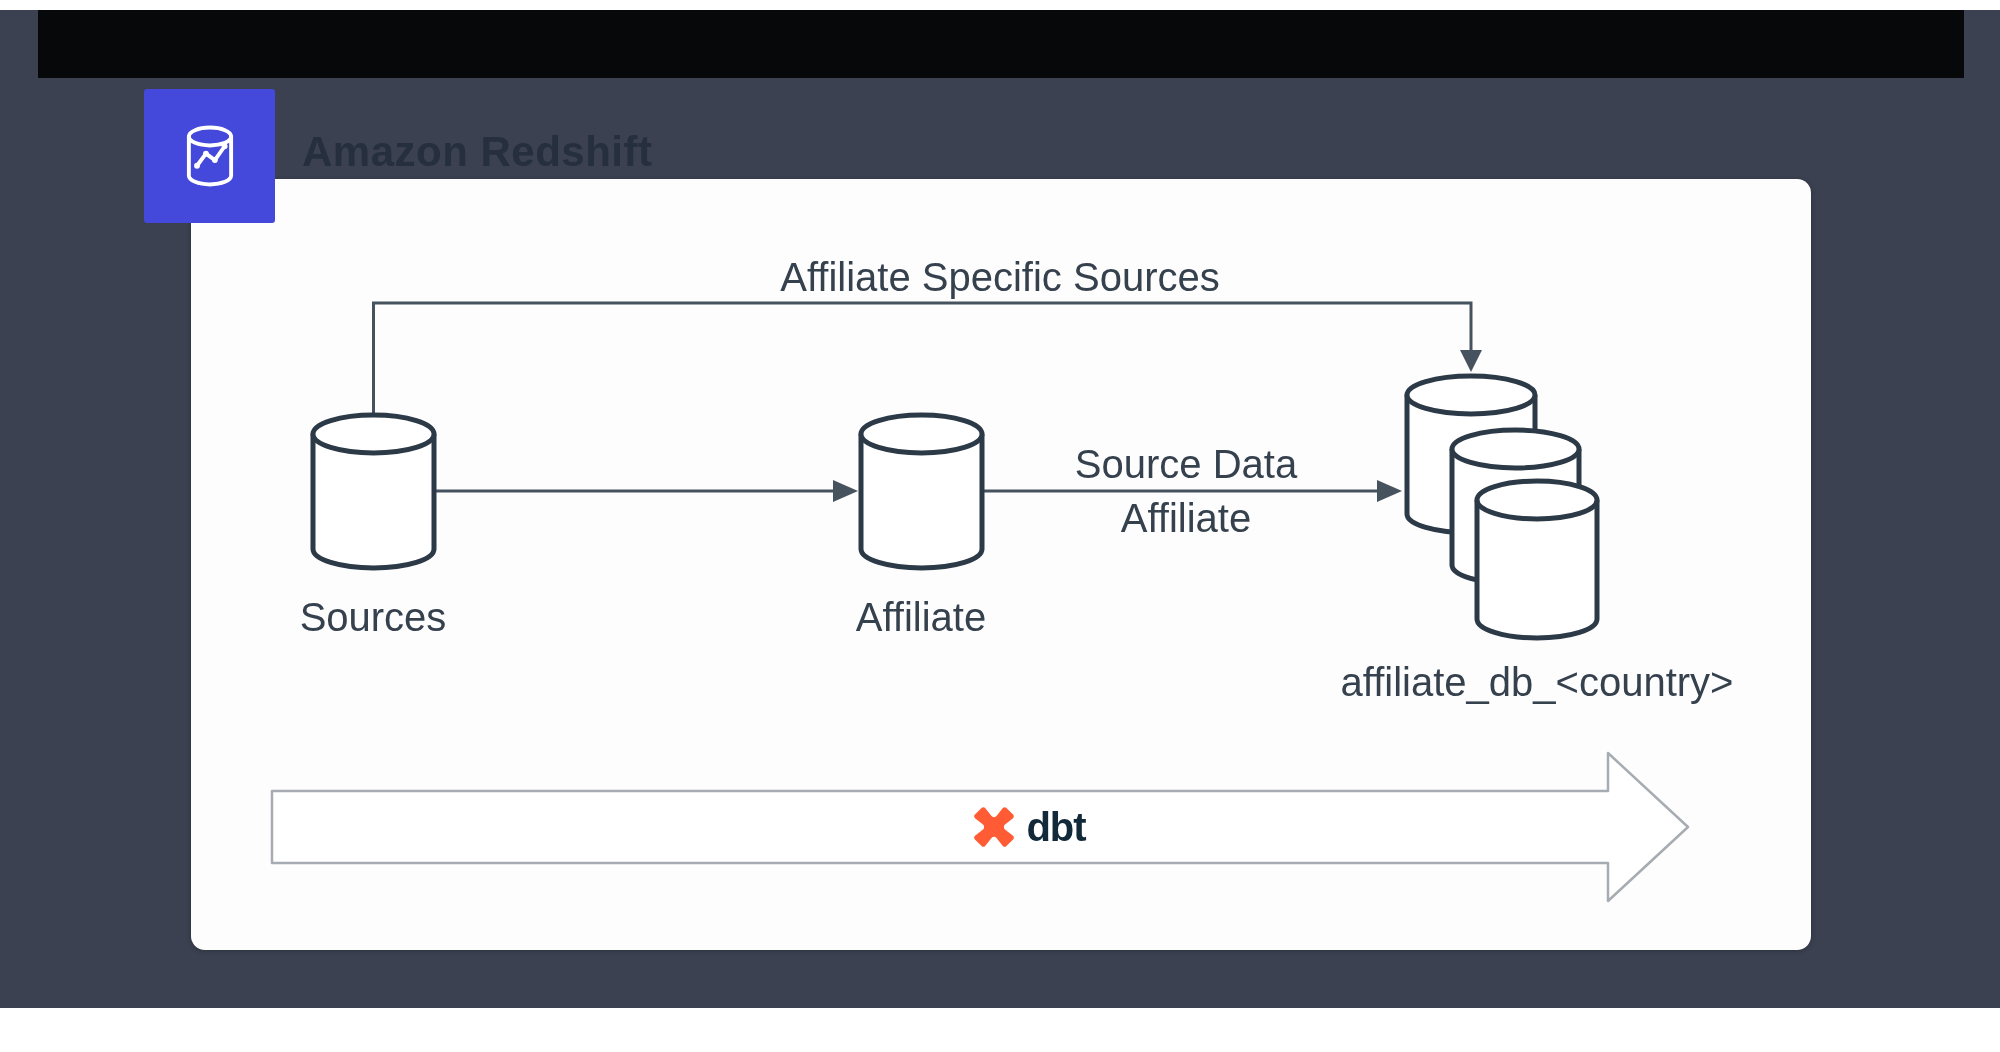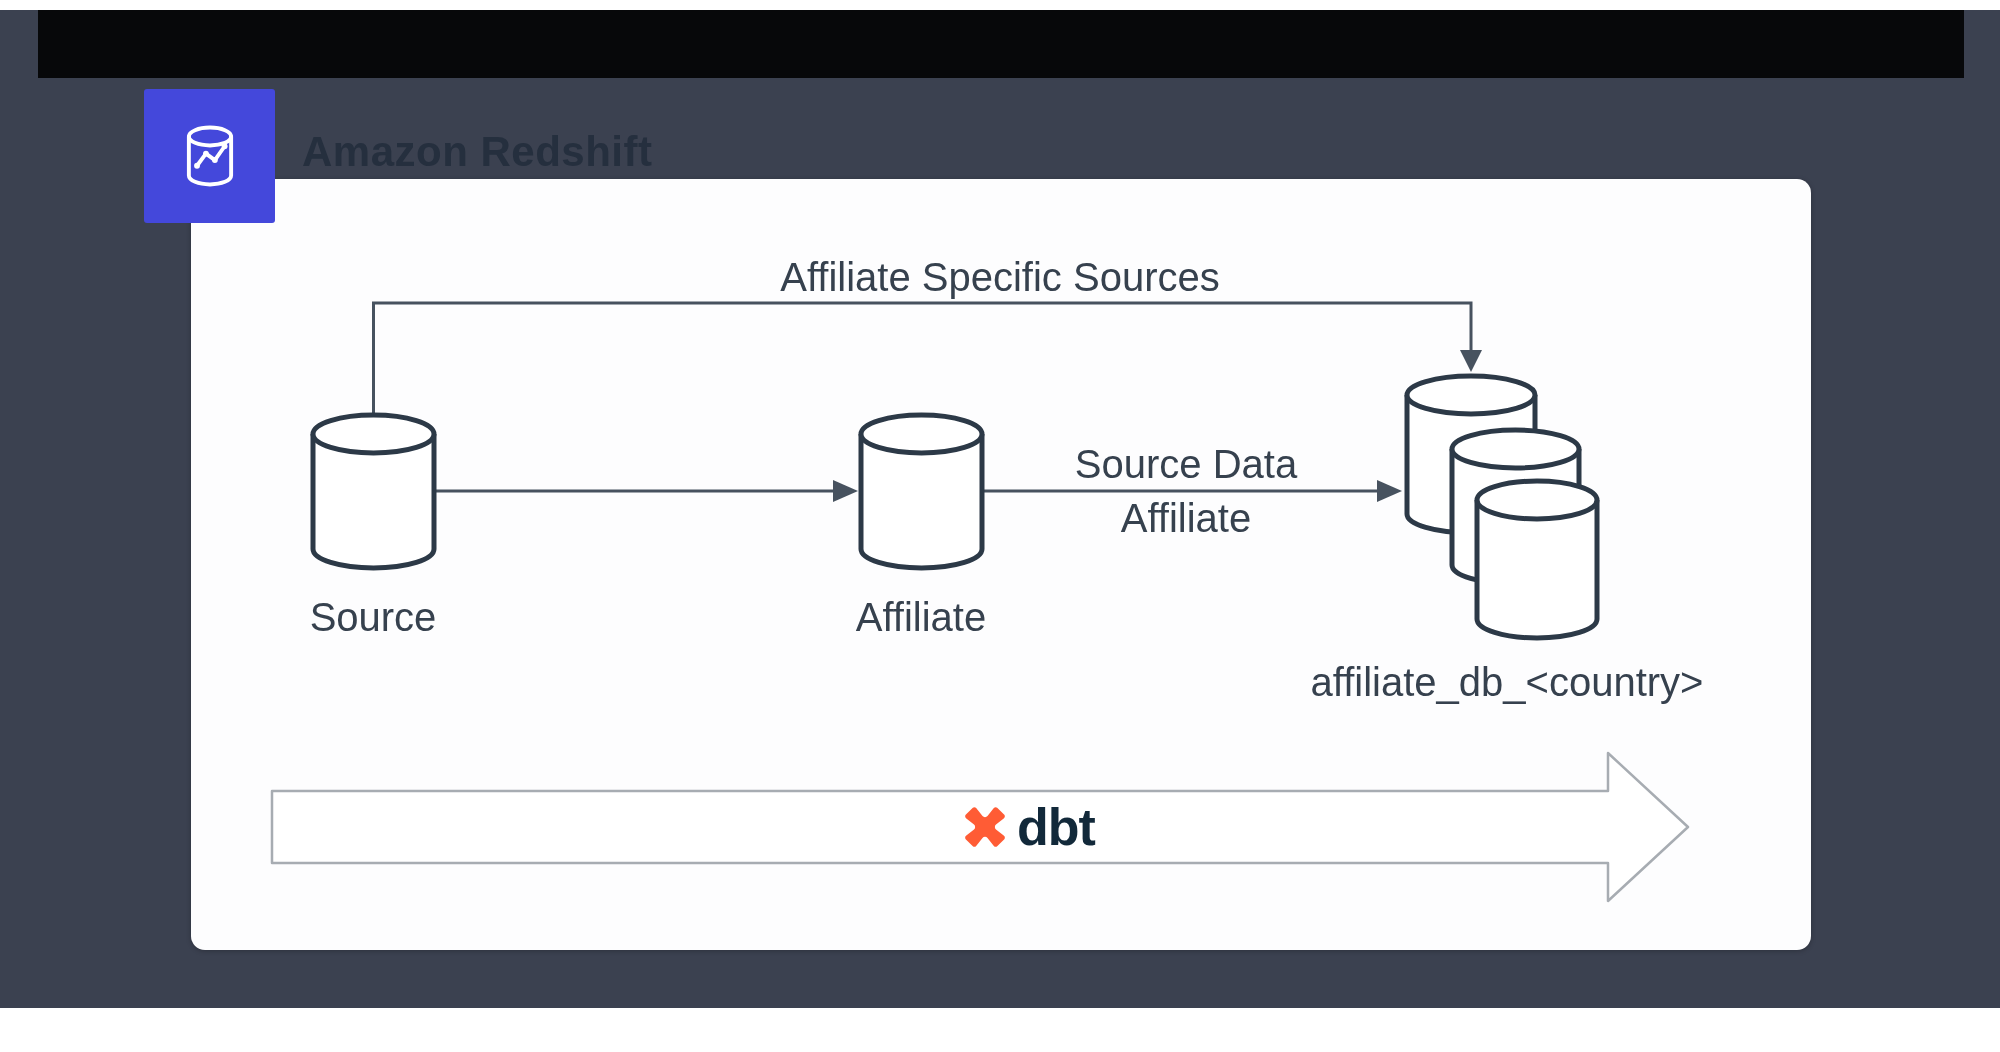--- a/index.html
+++ b/index.html
@@ -56,30 +56,30 @@
     position: absolute;
     text-align: center;
     color: #36414e;
     font-size: 40px;
     line-height: 1.35;
   }
   .lbl-affiliate-specific { left: 650px; top: 250px; width: 700px; }
   .lbl-source-data       { left: 1046px; top: 437px; width: 280px; }
   .lbl-sources           { left: 253px; top: 590px; width: 240px; }
   .lbl-integrated        { left: 791px; top: 590px; width: 260px; }
-  .lbl-affiliate-db      { left: 1277px; top: 655px; width: 460px; }
+  .lbl-affiliate-db      { left: 1307px; top: 655px; width: 460px; }
   .dbt-logo {
     position: absolute;
     left: 935px; top: 798px;
     width: 190px; height: 58px;
     display: flex; align-items: center; justify-content: center;
     gap: 12px;
   }
   .dbt-word {
-    font-size: 52px;
+    font-size: 40px;
     font-weight: 800;
     color: #12293a;
     letter-spacing: -1px;
   }
 </style>
 </head>
 <body>
 
 <div class="stage">
 
@@ -139,21 +139,21 @@
       <ellipse cx="1515.5" cy="449" rx="63.5" ry="19"></ellipse>
       <path d="M1477,500 v119 a60,19 0 0 0 120,0 v-119"></path>
       <ellipse cx="1537" cy="500" rx="60" ry="19"></ellipse>
     </g>
   </svg>
 
   <div class="lbl lbl-affiliate-specific">Affiliate Specific Sources</div>
 
   <div class="lbl lbl-source-data">Source Data Affiliate</div>
 
-  <div class="lbl lbl-sources">Source</div>
+  <div class="lbl lbl-sources">Sources</div>
 
   <div class="lbl lbl-integrated">Affiliate</div>
 
   <div class="lbl lbl-affiliate-db">affiliate_db_&lt;country&gt;</div>
 
   <div class="dbt-logo">
     <svg width="40" height="40" viewBox="0 0 24 24">
       <path fill="#ff5c35" d="M23.6 4.7 19.3.4c-.6-.5-1.5-.4-2 .2l-3.8 4.8a2 2 0 0 1-3 0L6.7.6c-.5-.6-1.4-.7-2-.2L.4 4.7c-.5.6-.4 1.5.2 2l4.8 3.8a2 2 0 0 1 0 3L.6 17.3c-.6.5-.7 1.4-.2 2l4.3 4.3c.6.5 1.5.4 2-.2l3.8-4.8a2 2 0 0 1 3 0l3.8 4.8c.5.6 1.4.7 2 .2l4.3-4.3c.5-.6.4-1.5-.2-2l-4.8-3.8a2 2 0 0 1 0-3l4.8-3.8c.6-.5.7-1.4.2-2Z"></path>
     </svg>
     <span class="dbt-word">dbt</span>

